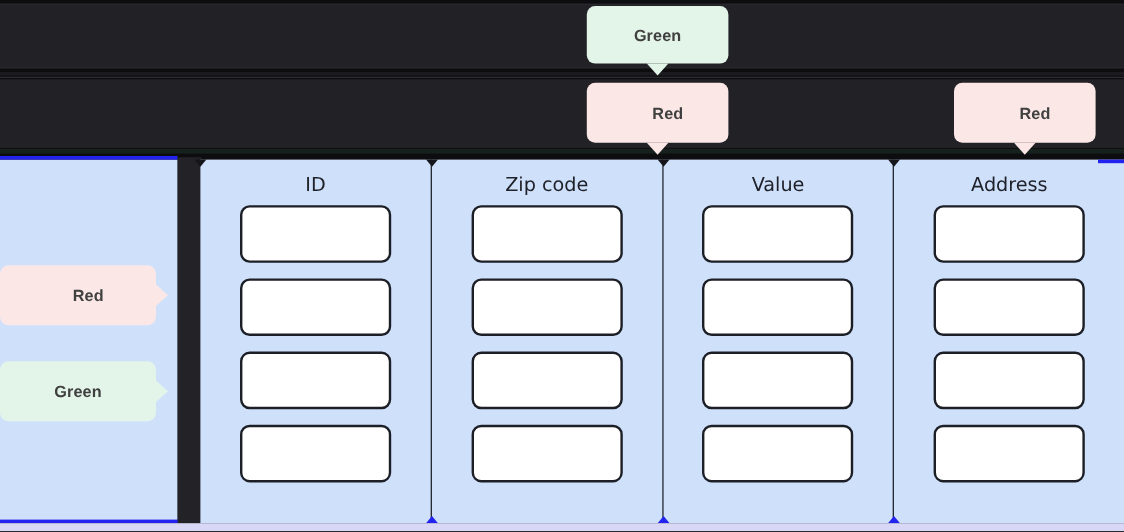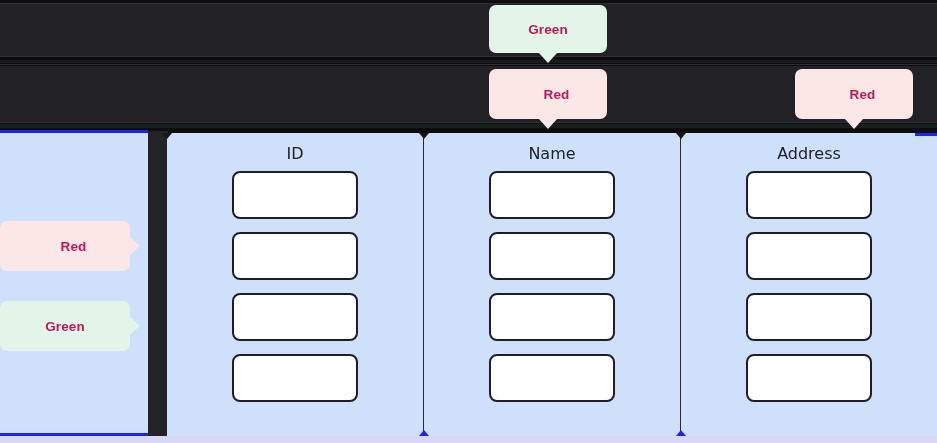--- a/index.html
+++ b/index.html
@@ -77,21 +77,21 @@
   
   .tip {
     position: absolute;
     border-radius: 7px;
     display: flex;
     align-items: center;
     justify-content: center;
     font-size: 13.5px;
     font-weight: bold;
     letter-spacing: .1px;
-    color: #be185d;
+    color: #404040;
     box-sizing: border-box;
   }
   .tip.green { background: #e3f5e9; }
   .tip.red   { background: #fbe8e6; padding-left: 17px; }
 
   
   .tip-arrow-down {
     position: absolute;
     width: 0; height: 0;
     border-left: 9px solid transparent;
@@ -199,25 +199,36 @@
       <div class="col-tick"></div>
       <div class="col-header">ID</div>
       <div class="cells">
         <div class="cell"></div>
         <div class="cell"></div>
         <div class="cell"></div>
         <div class="cell"></div>
       </div>
     </div>
 
-
     <div class="col">
       <div class="col-tick"></div>
       <div class="col-tick bottom"></div>
-      <div class="col-header">Name</div>
+      <div class="col-header">Zip code</div>
+      <div class="cells">
+        <div class="cell"></div>
+        <div class="cell"></div>
+        <div class="cell"></div>
+        <div class="cell"></div>
+      </div>
+    </div>
+
+    <div class="col">
+      <div class="col-tick"></div>
+      <div class="col-tick bottom"></div>
+      <div class="col-header">Value</div>
       <div class="cells">
         <div class="cell"></div>
         <div class="cell"></div>
         <div class="cell"></div>
         <div class="cell"></div>
       </div>
     </div>
 
     <div class="col">
       <div class="col-tick"></div>

